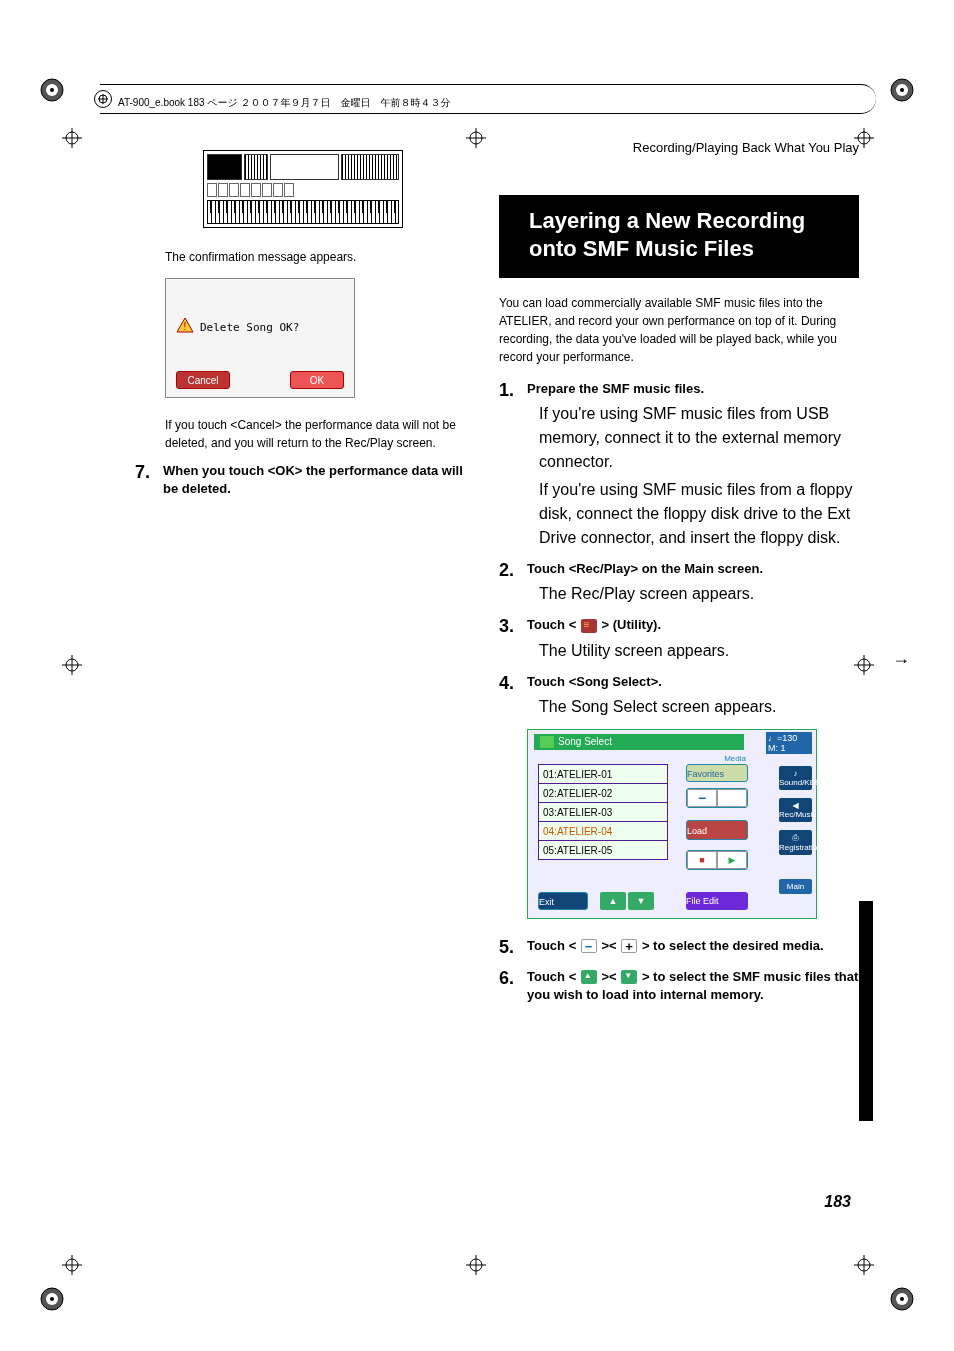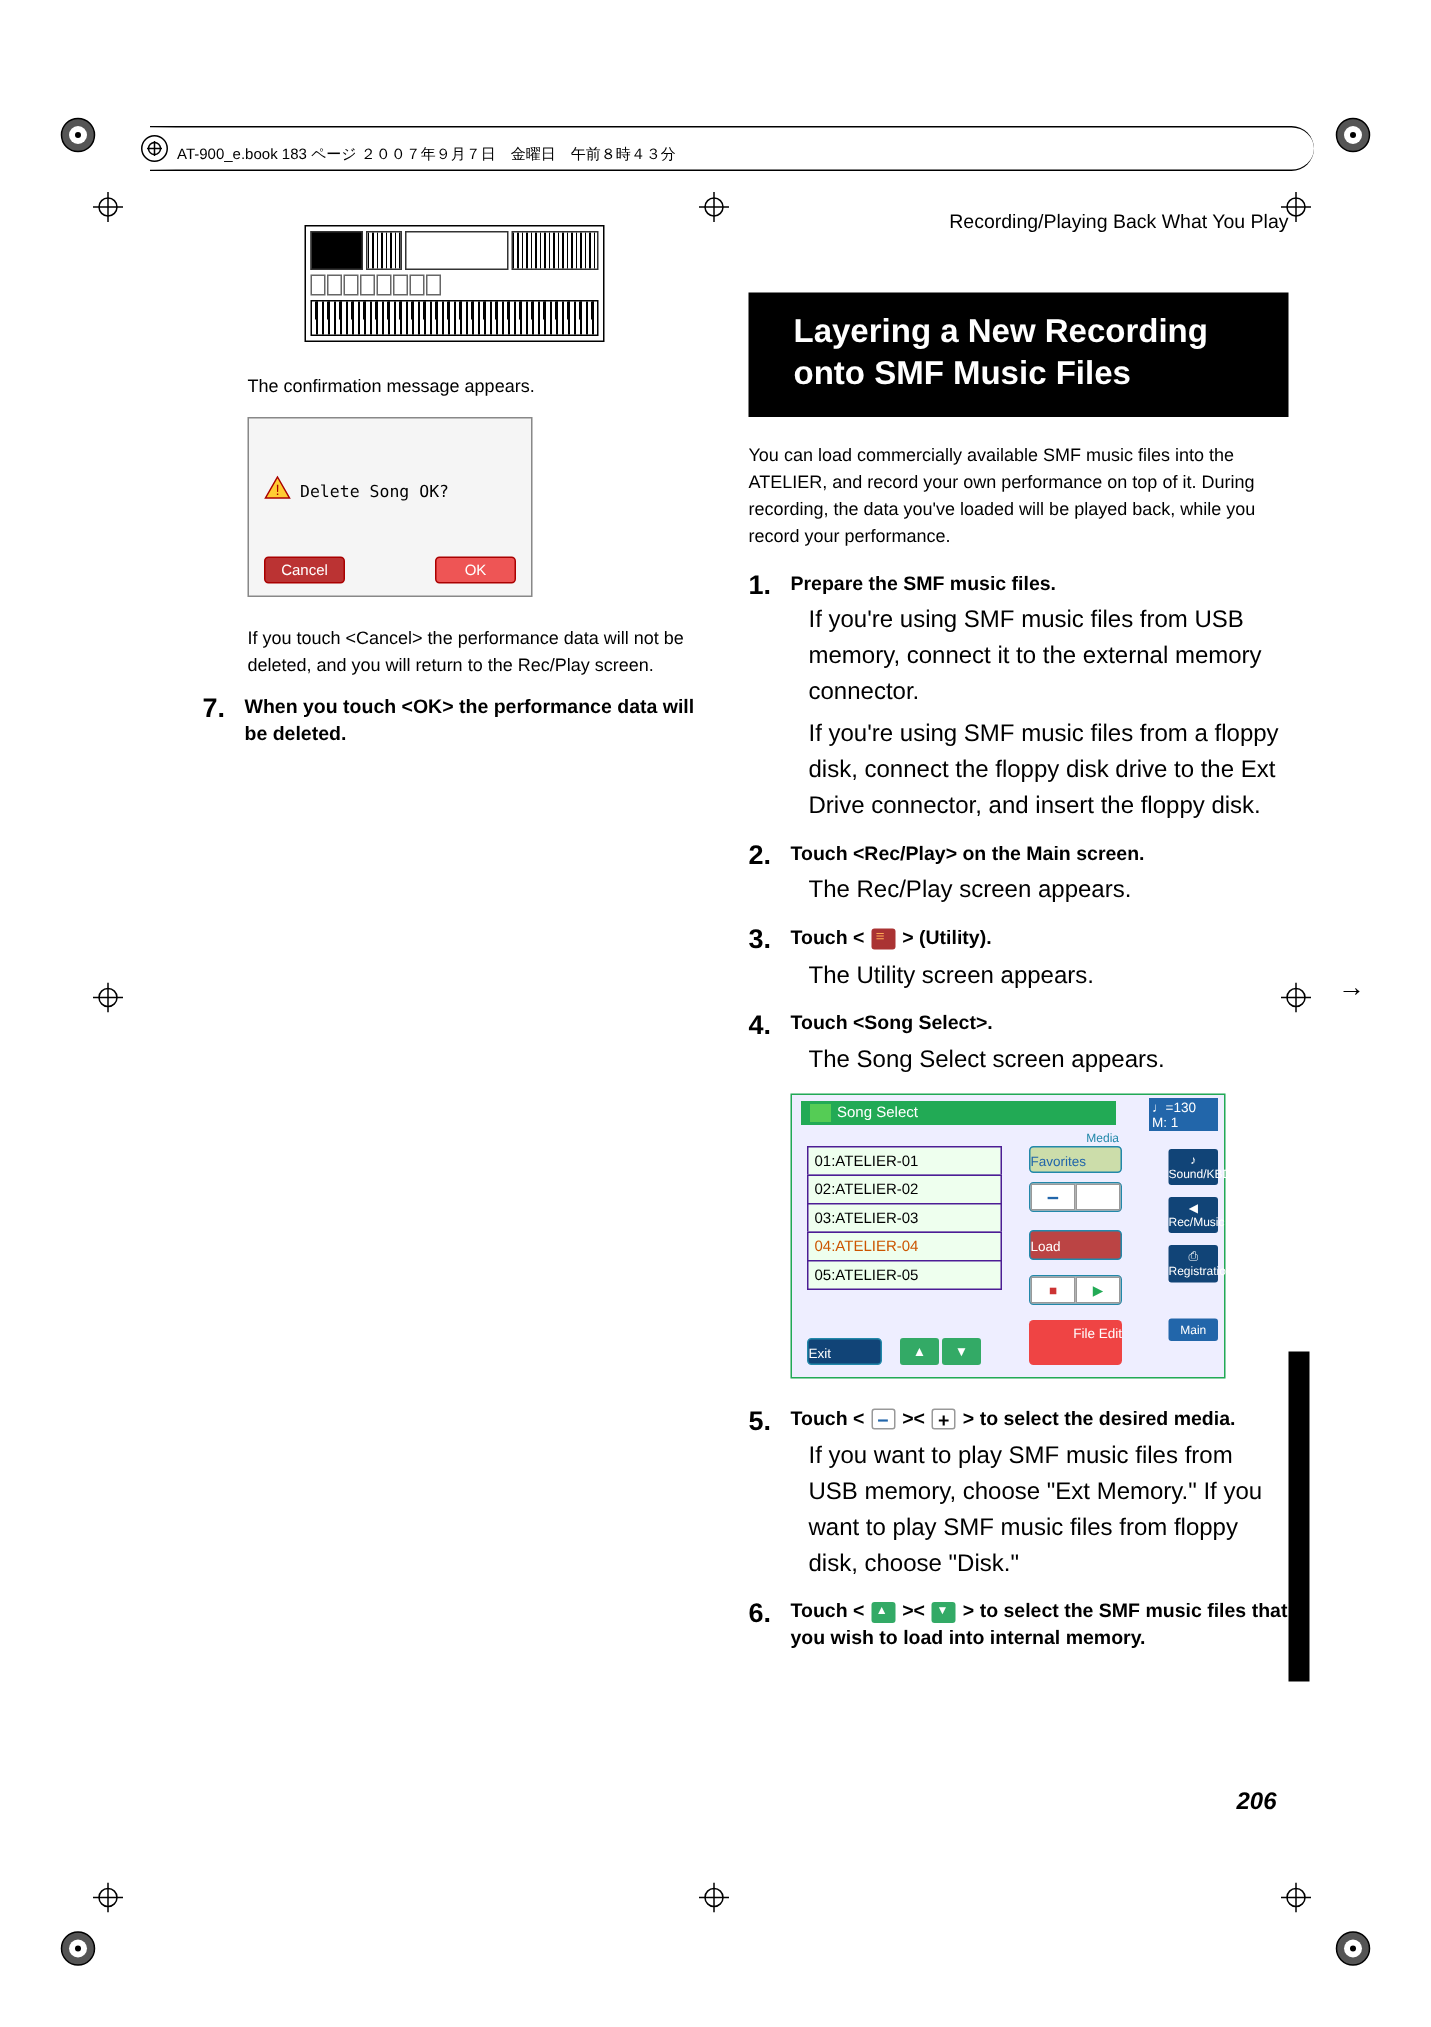--- a/index.html
+++ b/index.html
@@ -83,21 +83,21 @@
   .ss-btn { position: absolute; border: 1px solid #28a; background: #26a; color: #fff; border-radius: 3px; font-size: 9px; text-align: left; }
   .ss-fav { top: 34px; right: 68px; width: 62px; height: 18px; background: #cda; color: #26a; line-height: 18px; }
   .ss-pm { top: 58px; right: 68px; width: 62px; height: 20px; background: #fff; display: flex; }
   .ss-pm .half { flex: 1; border: 1px solid #999; display: flex; align-items: center; justify-content: center; font-weight: bold; }
   .ss-load { top: 90px; right: 68px; width: 62px; height: 20px; background: #b44; line-height: 20px; }
   .ss-play { top: 120px; right: 68px; width: 62px; height: 20px; background: #fff; display: flex; }
   .ss-play .half { flex: 1; border: 1px solid #999; display: flex; align-items: center; justify-content: center; }
   .ss-exit { bottom: 8px; left: 10px; width: 50px; height: 18px; background: #147; line-height: 18px; }
   .ss-updown { position: absolute; bottom: 8px; left: 72px; display: flex; gap: 2px; }
   .ss-updown div { width: 26px; height: 18px; background: #3a6; border-radius: 2px; color: #fff; text-align: center; font-size: 9px; line-height: 18px; }
-  .ss-fileedit { bottom: 8px; right: 68px; width: 62px; height: 30px; background: #ef4444; line-height: 18px; position: absolute; border-radius: 3px; color: #fff; text-align: right; font-size: 9px; }
+  .ss-fileedit { bottom: 8px; right: 68px; width: 62px; height: 18px; background: #6d28d9; line-height: 18px; position: absolute; border-radius: 3px; color: #fff; text-align: left; font-size: 9px; }
   .ss-side { position: absolute; right: 4px; width: 56px; font-size: 8px; }
   .ss-side div { background: #147; color: #fff; text-align: center; padding: 3px 0; margin-bottom: 8px; border-radius: 2px; margin-left: 23px; }
   .ss-side .main { background: #26a; }
 
   .page-num { position: absolute; bottom: 30px; right: 8px; font-weight: bold; font-size: 16px; font-style: italic; font-family: "Futura", Arial; }
   .side-tab { position: absolute; right: -14px; bottom: 120px; width: 14px; height: 220px; background: #000; }
   .side-text { position: absolute; right: -10px; bottom: 200px; font-size: 8px; writing-mode: vertical-rl; }
 </style>
 </head>
 <body>
@@ -305,33 +305,32 @@
           <div class="main" style="margin-top:24px">Main</div>
         </div>
       </div>
 
       <div class="step">
         <div class="step-num">5.</div>
         <div class="step-body">
           <div class="step-title">
             <span>Touch &lt; </span><span class="inline-icon minus"></span><span> &gt;&lt; </span><span class="inline-icon plus"></span><span> &gt; to select the desired media.</span>
           </div>
-          <div class="step-text">If you want to play SMF music files from USB memory, choose "Ext Memory." If you want to play SMF music files from floppy disk, choose "Disk."</div>
         </div>
       </div>
 
       <div class="step">
         <div class="step-num">6.</div>
         <div class="step-body">
           <div class="step-title">
             <span>Touch &lt; </span><span class="inline-icon up"></span><span> &gt;&lt; </span><span class="inline-icon down"></span><span> &gt; to select the SMF music files that you wish to load into internal memory.</span>
           </div>
         </div>
       </div>
 
     </div>
 
     <div class="side-tab"></div>
     <div class="side-text">Recording/Playing Back What You Play</div>
-    <div class="page-num">206</div>
+    <div class="page-num">183</div>
   </div>
 
 </div>
 
 </body></html>

